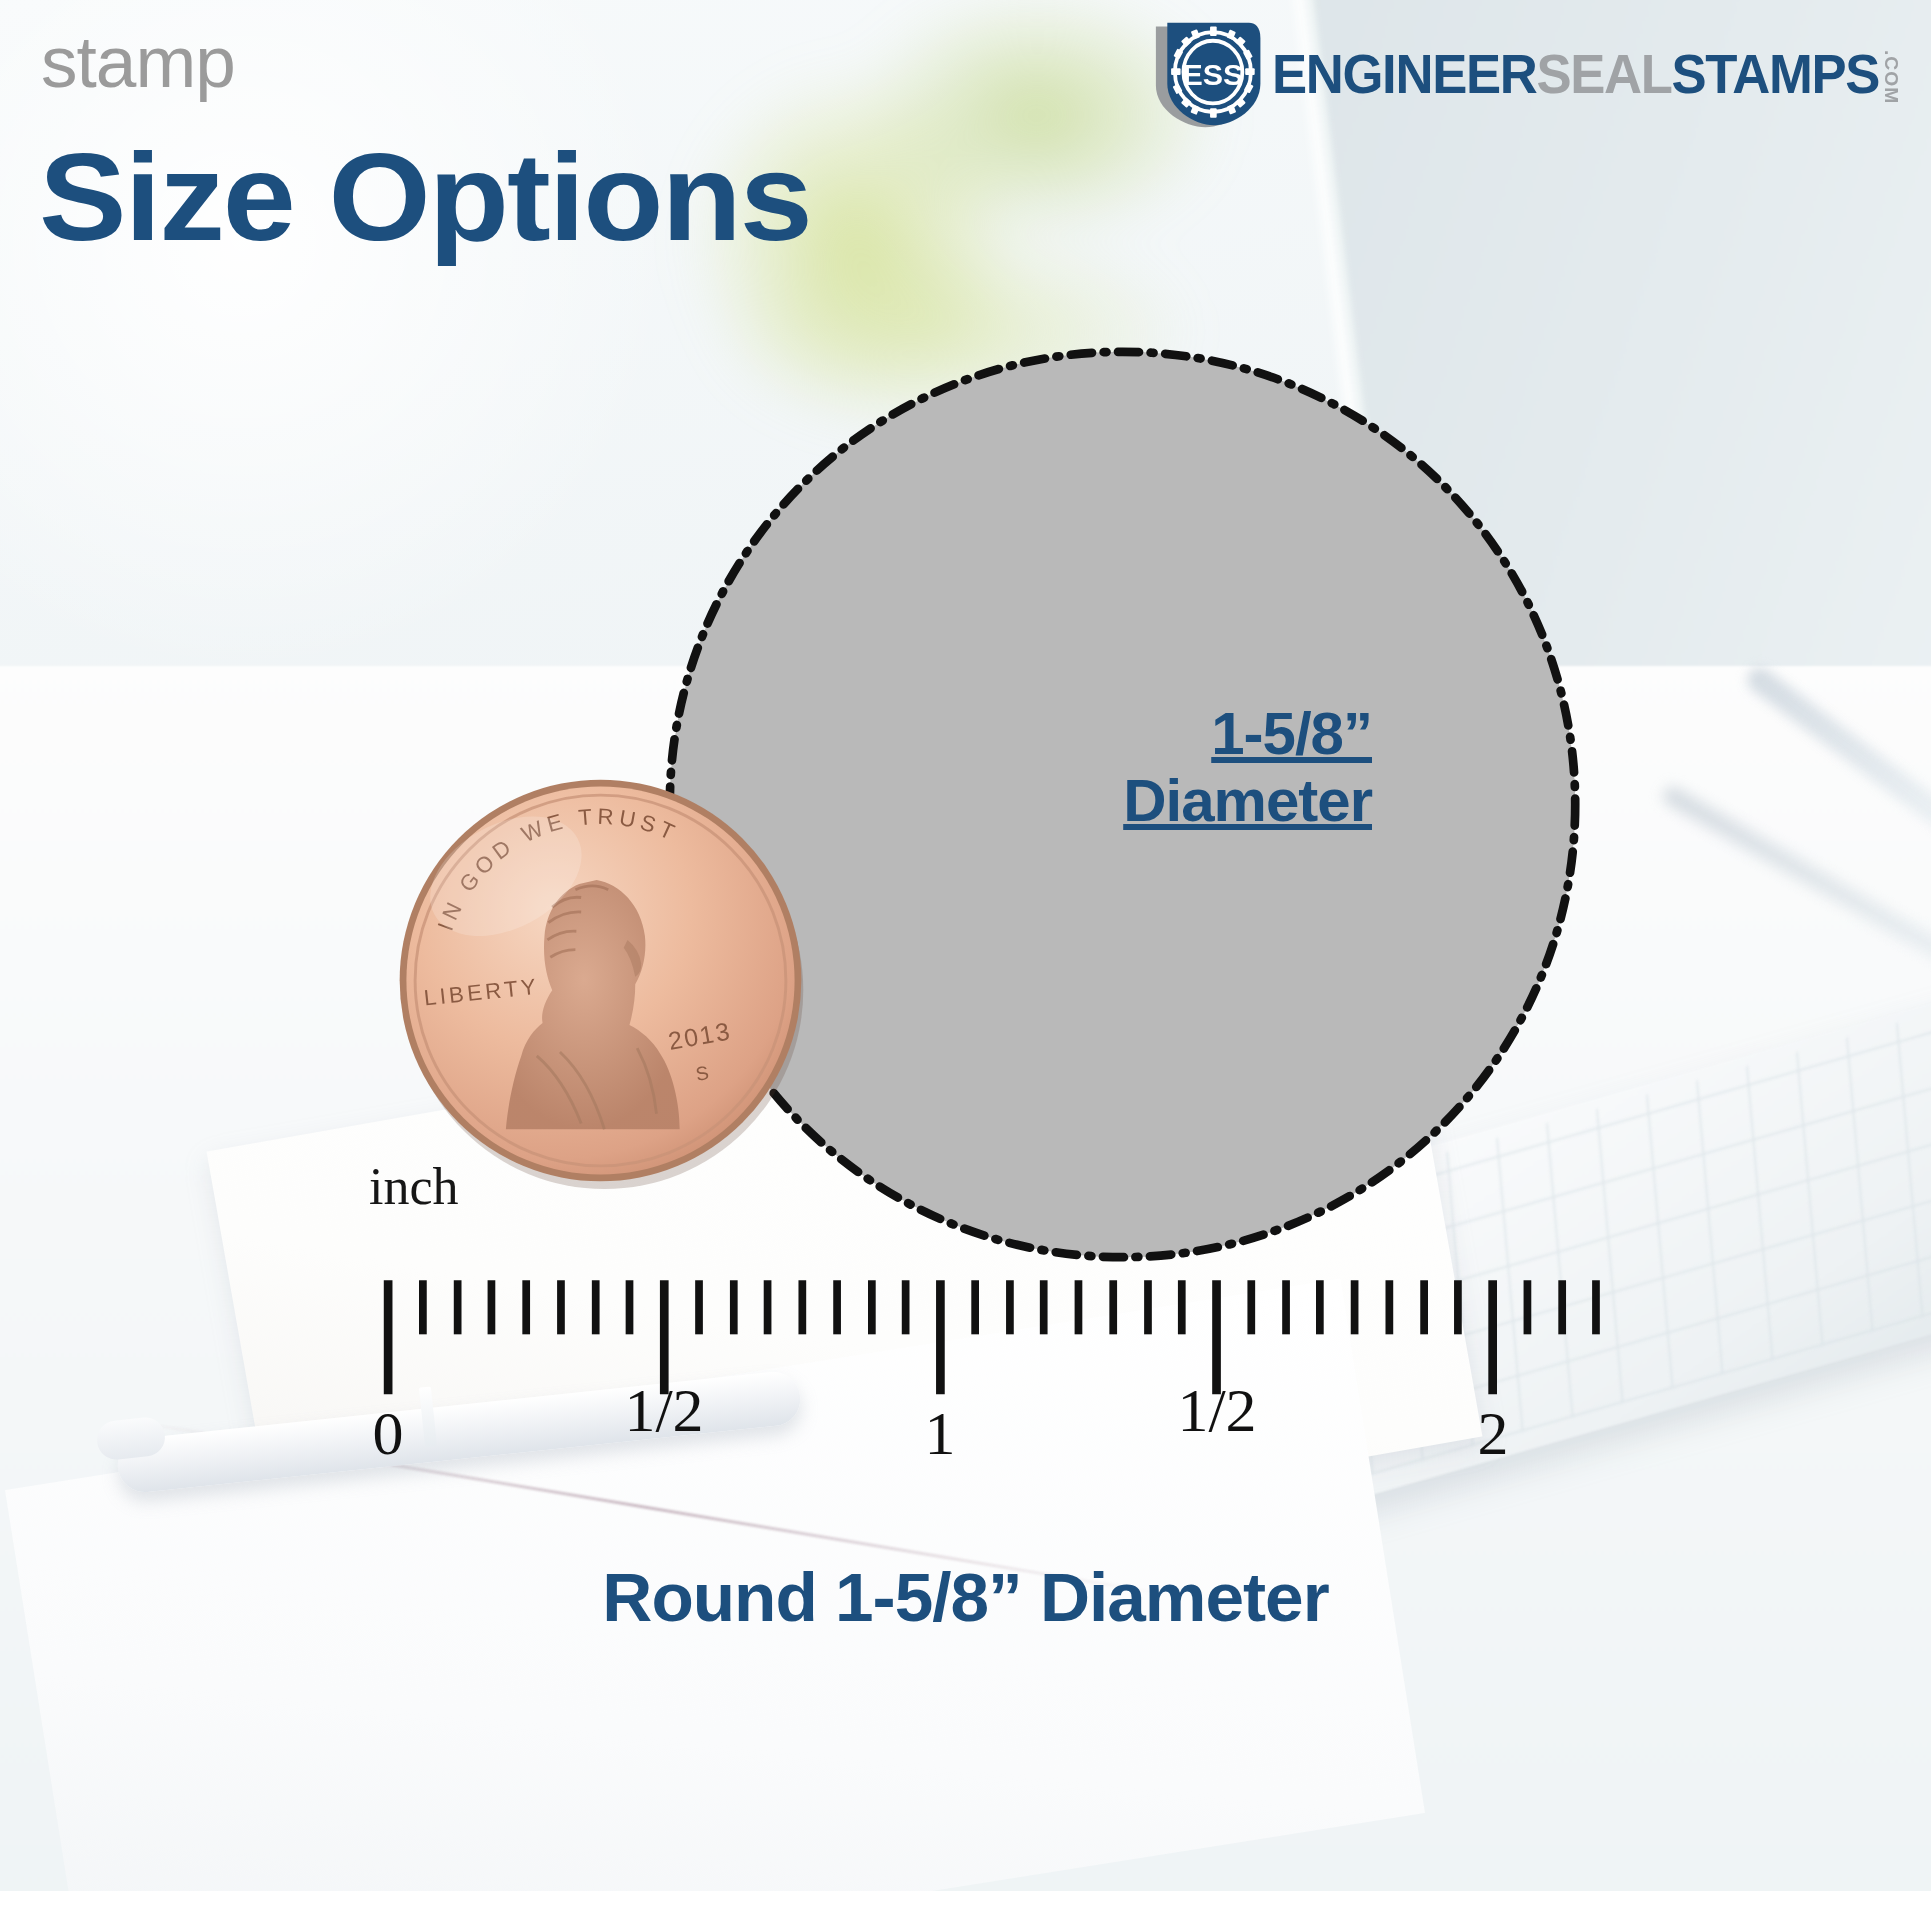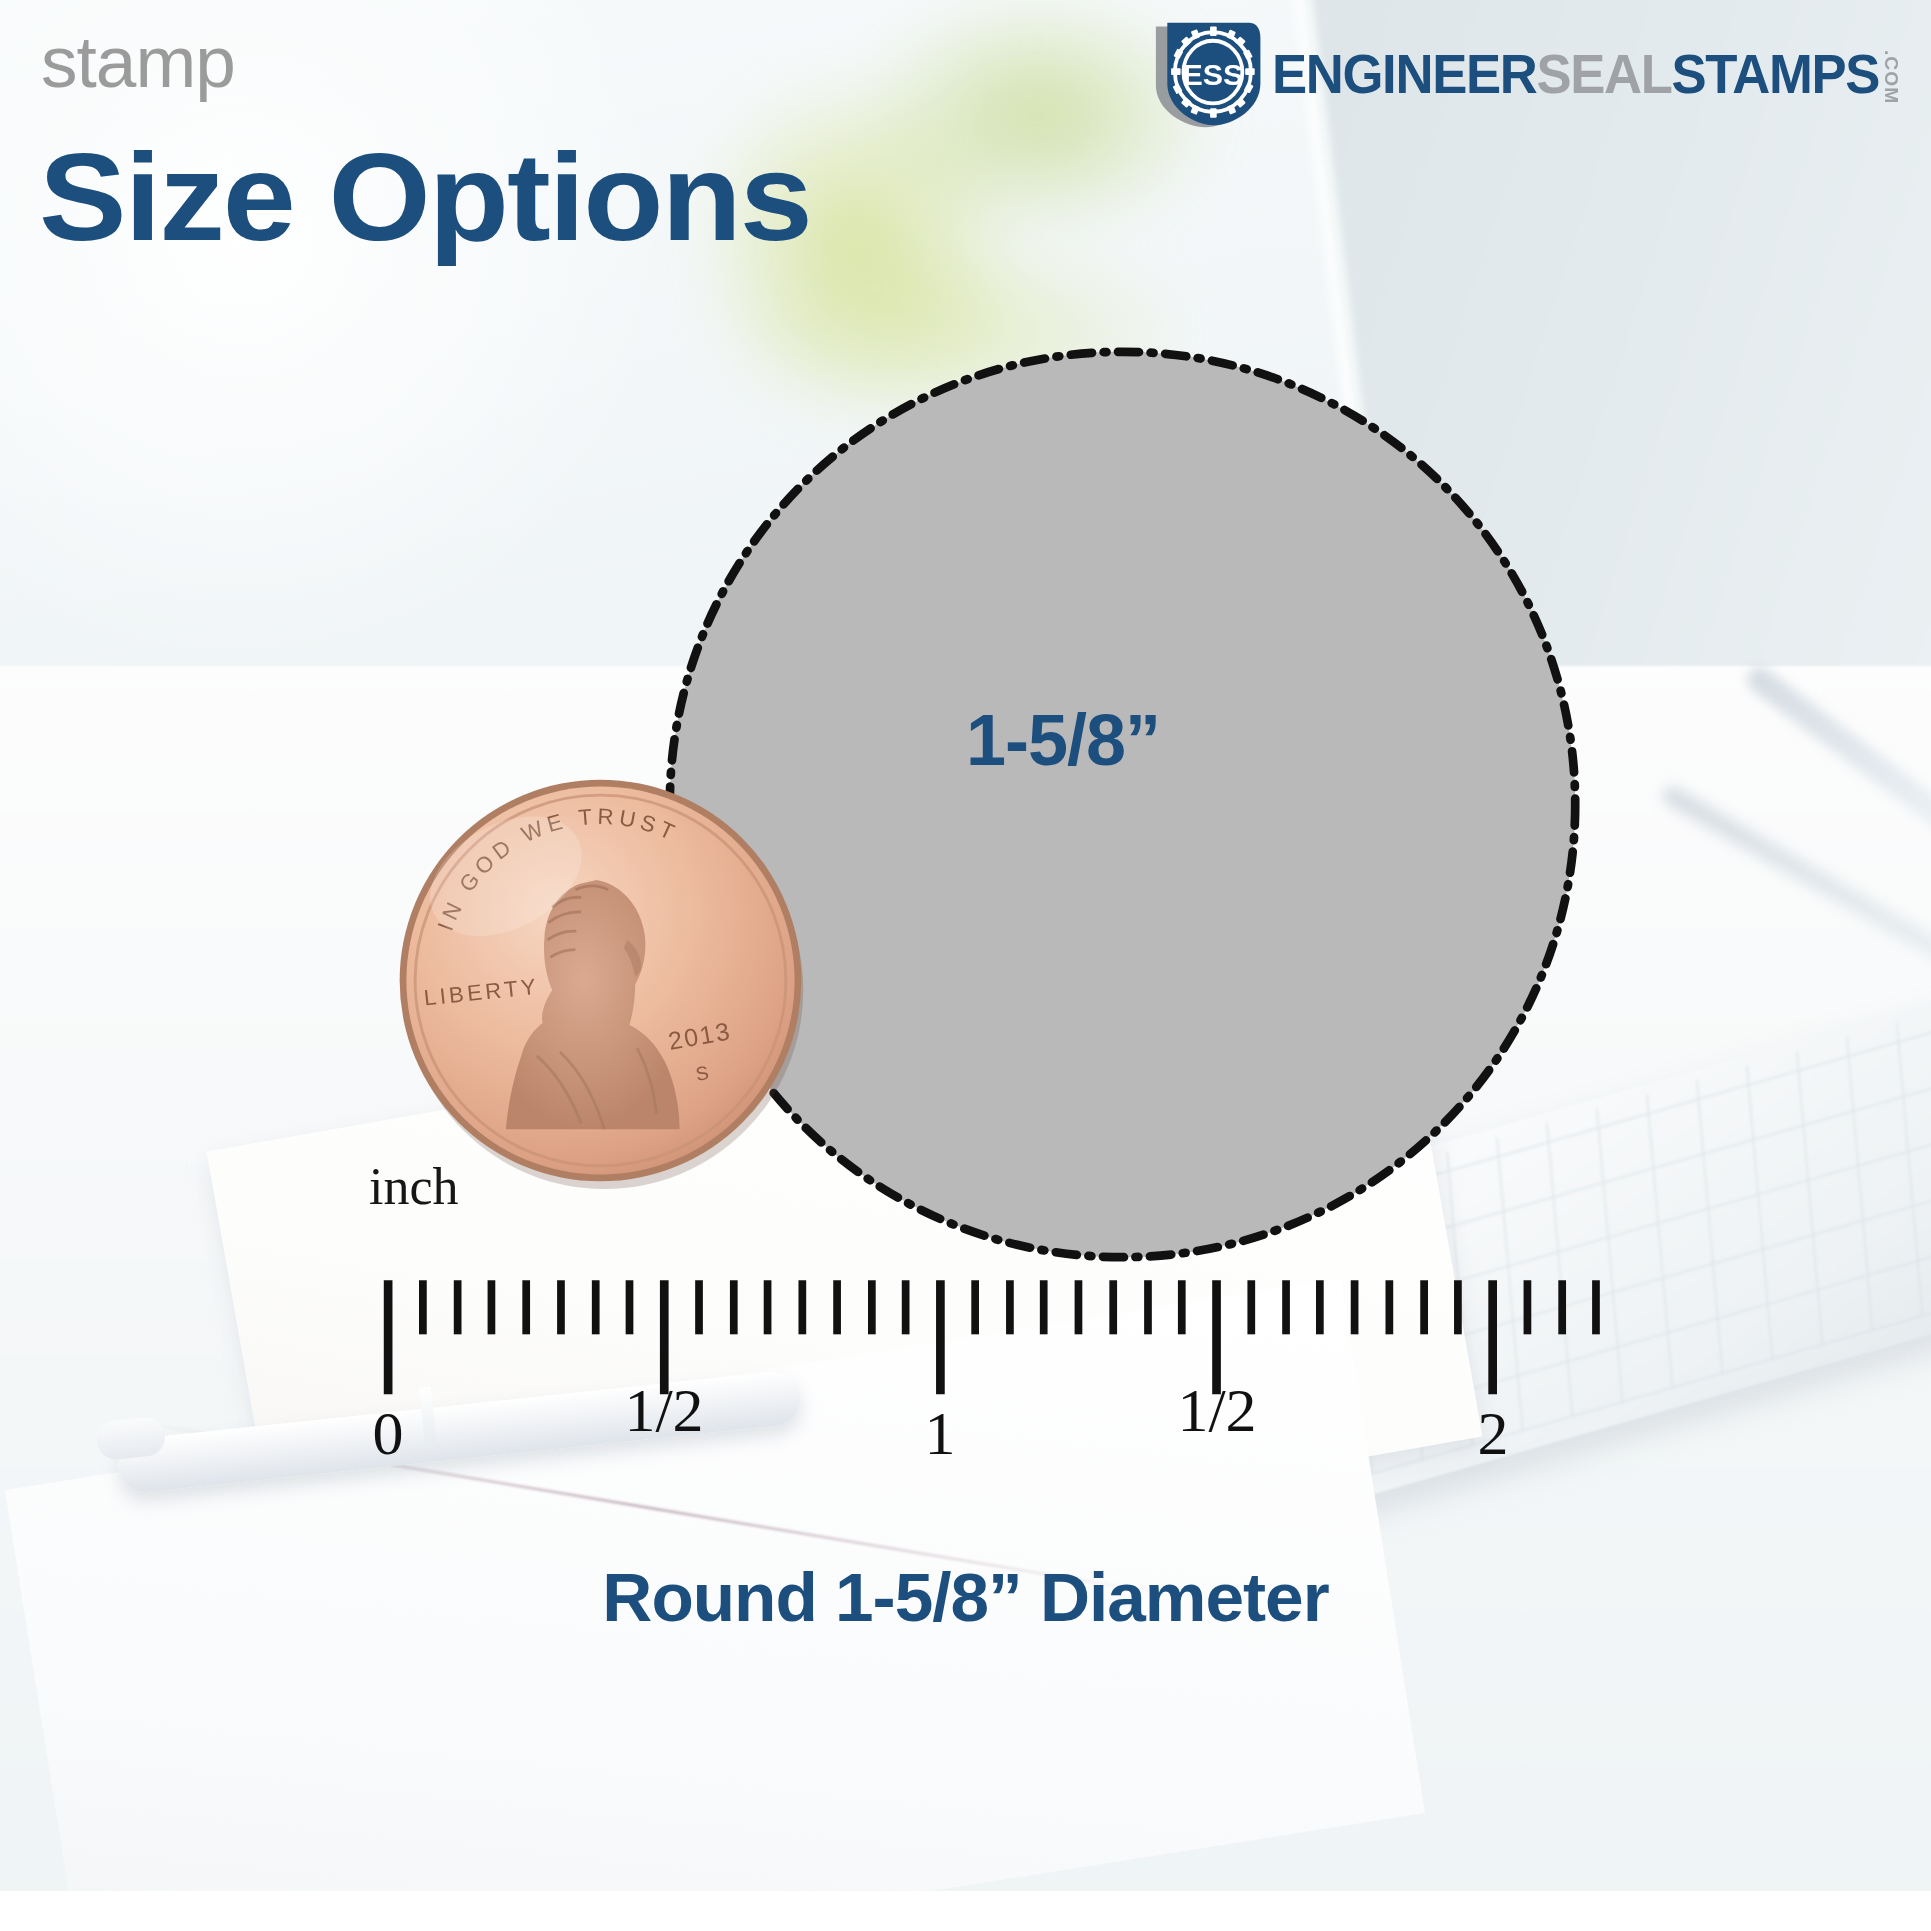--- a/index.html
+++ b/index.html
@@ -223,26 +223,27 @@
   .size-circle {
     position: absolute;
     left: 664px; top: 346px;
     width: 917px; height: 917px;
   }
   .size-circle svg { display: block; width: 100%; height: 100%; }
   .circle-label {
     position: absolute;
     left: 966px; top: 700px;
     width: 406px;
-    text-align: left;
+    text-align: right;
     color: #1d4f7e;
-    font-size: 72px;
+    font-size: 60px;
     font-weight: 700;
     line-height: 1.12;
     letter-spacing: -1px;
+    text-decoration: underline;
   }
   .circle-label .l2 { display: block; }
 
   
   .penny {
     position: absolute;
     left: 390px; top: 770px;
     width: 421px; height: 421px;
   }
   .penny svg { display: block; width: 100%; height: 100%; }
@@ -347,20 +348,21 @@
   </div>
 
   <div class="size-circle">
     <svg viewBox="0 0 950 950" xmlns="http://www.w3.org/2000/svg">
       <circle cx="475" cy="475" r="469" fill="#b9b9b9"></circle>
       <circle cx="475" cy="475" r="469" fill="none" stroke="#111111" stroke-width="9" stroke-linecap="round" stroke-dasharray="22 12 3 12"></circle>
     </svg>
   </div>
   <div class="circle-label">
     <span>1-5/8”</span>
+    <span class="l2">Diameter</span>
   </div>
 
   <div class="penny">
     <svg viewBox="0 0 436 436" xmlns="http://www.w3.org/2000/svg">
       <defs>
         <radialGradient id="cu" cx="38%" cy="32%" r="78%">
           <stop offset="0%" stop-color="#f6d6c1"></stop>
           <stop offset="45%" stop-color="#edbb9e"></stop>
           <stop offset="82%" stop-color="#dda286"></stop>
           <stop offset="100%" stop-color="#c98b6e"></stop>

